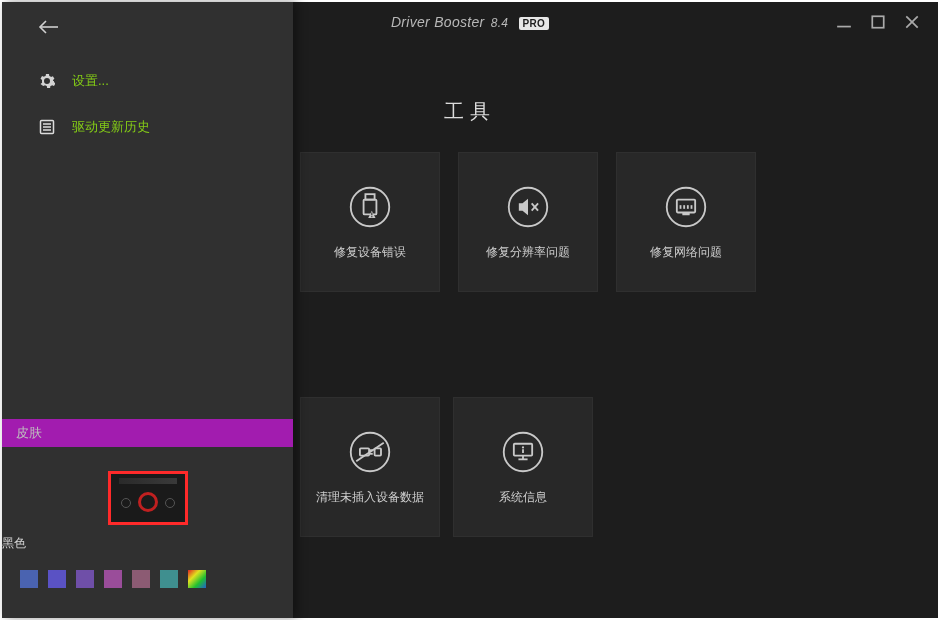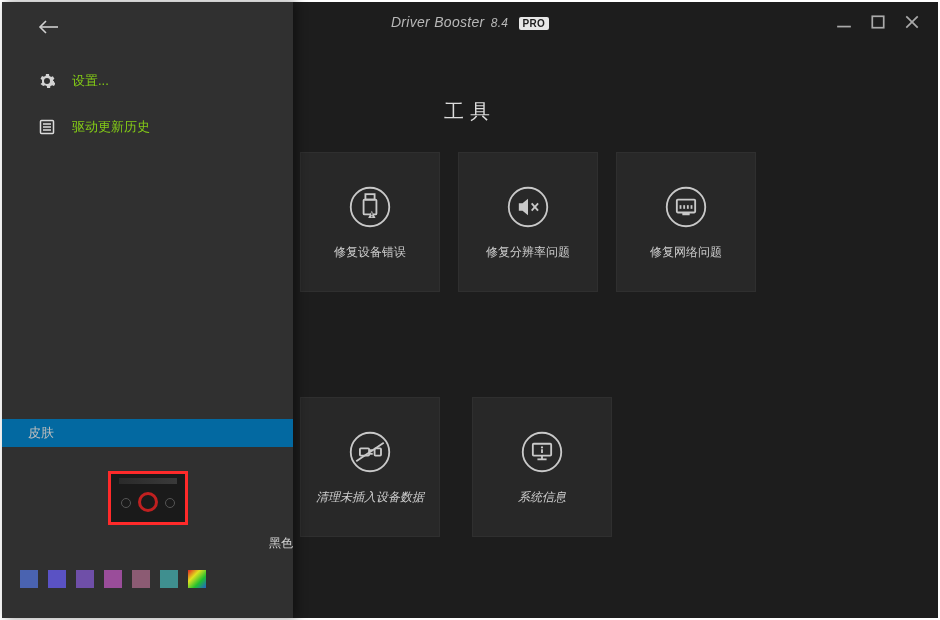--- a/index.html
+++ b/index.html
@@ -15,32 +15,32 @@
 .win-btn { color: #aaa; font-size: 14px; cursor: pointer; width: 16px; height: 16px; display: flex; align-items: center; justify-content: center; }
 
 .subtitle { text-align: center; color: #dcdcdc; font-size: 20px; margin-top: 56px; letter-spacing: 6px; }
 
 .tile-grid { position: absolute; left: 298px; top: 150px; display: flex; flex-wrap: wrap; gap: 18px; width: 640px; }
 .tile { width: 140px; height: 140px; background: #282828; border: 1px solid #2f2f2f; display: flex; flex-direction: column; align-items: center; justify-content: center; cursor: pointer; }
 .tile-icon { width: 46px; height: 46px; margin-bottom: 14px; color: #c9c9c9; display:flex; align-items:center; justify-content:center; }
 .tile-icon svg { width: 44px; height: 44px; }
 .tile-label { color: #cfcfcf; font-size: 12px; text-align: center; }
 
-.tile-row2 { position: absolute; left: 298px; top: 395px; display: flex; gap: 32px; font-style: italic; }
+.tile-row2 { position: absolute; left: 298px; top: 395px; display: flex; gap: 13px; }
 
 .sidepanel { position: absolute; left: 0; top: 0; width: 291px; height: 616px; background: #303030; box-shadow: 4px 0 10px rgba(0,0,0,0.4); z-index: 10; }
 .back-btn { padding: 18px 0 10px 36px; color: #d0d0d0; font-size: 16px; cursor: pointer; }
 .menu { margin-top: 10px; }
 .menu-item { display: flex; align-items: center; height: 46px; padding-left: 36px; color: #84cc16; font-size: 13px; cursor: pointer; }
 .menu-icon { width: 18px; height: 18px; margin-right: 16px; color: #dcdcdc; display:flex; align-items:center; justify-content:center; }
 .menu-icon svg { width: 16px; height: 16px; }
 
 .skin-section { position: absolute; bottom: 0; left: 0; width: 100%; }
-.skin-header { height: 28px; background: #0369a1; color: #bdbdbd; font-size: 13px; padding-left: 26px; display: flex; align-items: center; }
-.skin-body { padding: 24px 0 16px 0; text-align: right; }
+.skin-header { height: 28px; background: #a21caf; color: #bdbdbd; font-size: 13px; padding-left: 14px; display: flex; align-items: center; }
+.skin-body { padding: 24px 0 16px 0; text-align: left; }
 .skin-thumb { width: 80px; height: 54px; border: 3px solid #ff2a2a; margin: 0 auto 10px auto; background: #1a1a1a; position: relative; cursor: pointer; }
 .skin-thumb-strip { position:absolute; top:4px; left:8px; right:8px; height:6px; background: linear-gradient(90deg,#2a2a2a,#3a3a3a); }
 .skin-thumb-ring { position:absolute; top:18px; left:50%; transform:translateX(-50%); width:20px; height:20px; border:3px solid #c02020; border-radius:50%; }
 .skin-thumb-dot1 { position:absolute; top:24px; left:10px; width:10px; height:10px; border:1px solid #555; border-radius:50%; }
 .skin-thumb-dot2 { position:absolute; top:24px; right:10px; width:10px; height:10px; border:1px solid #555; border-radius:50%; }
 .skin-name { color: #d6d6d6; font-size: 12px; margin-bottom: 18px; }
 .swatches { display: flex; gap: 10px; padding-left: 18px; padding-bottom: 14px; }
 .swatch { width: 18px; height: 18px; cursor: pointer; }
 .swatch.rainbow { background: linear-gradient(135deg, #e02020 0%, #e0e020 33%, #20c030 66%, #2060d0 100%); }
 </style>

